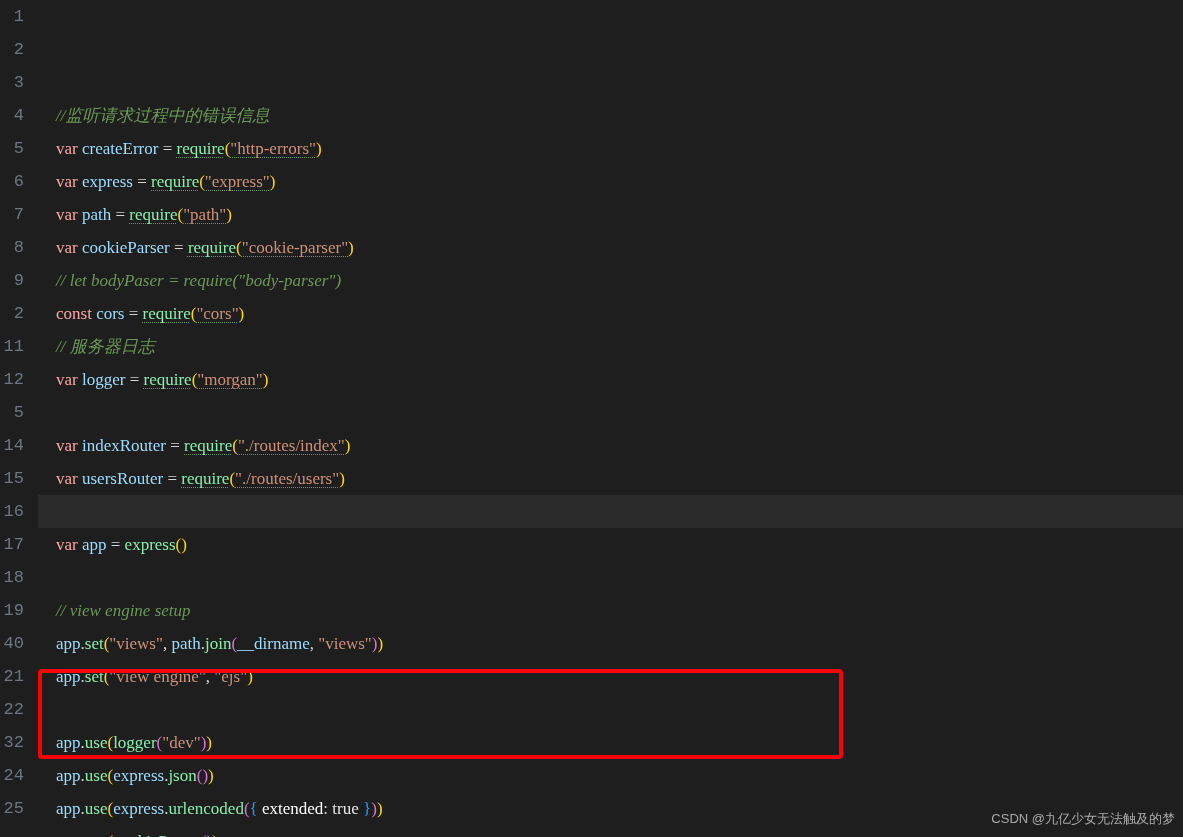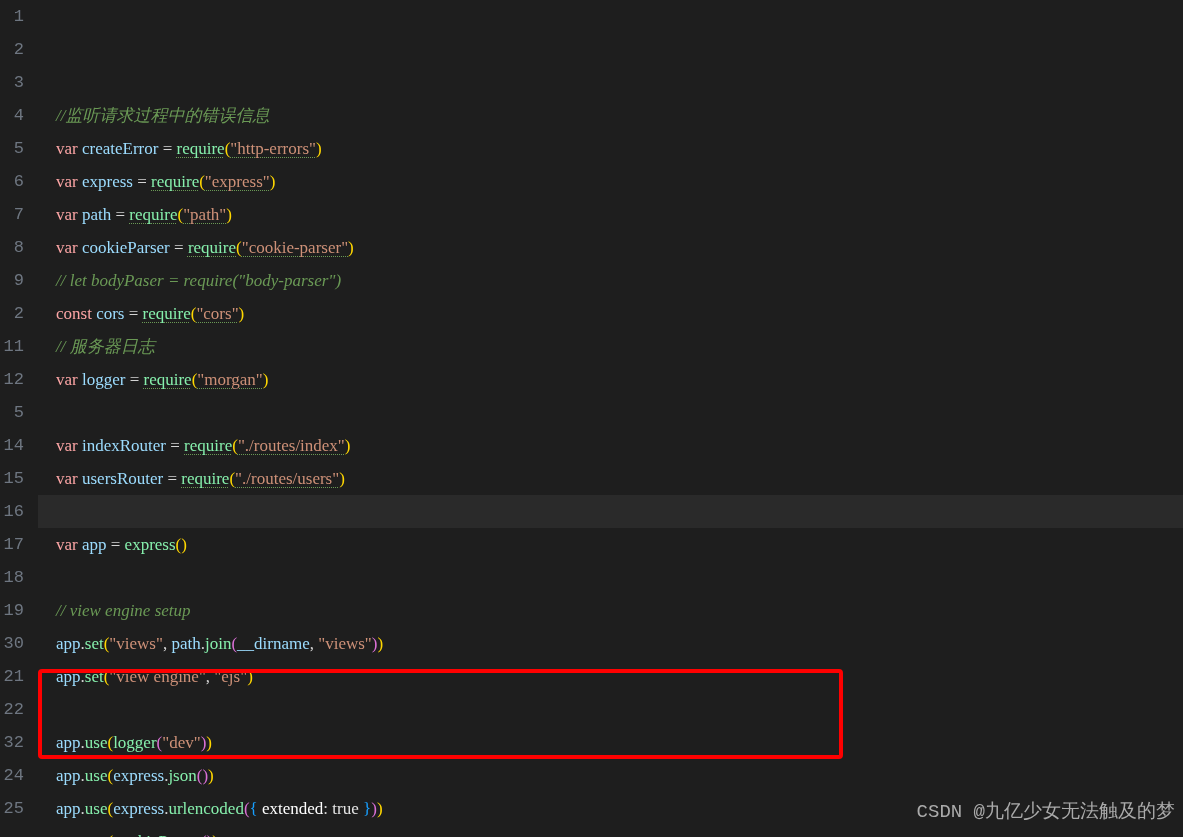--- a/index.html
+++ b/index.html
@@ -57,22 +57,22 @@
       position: absolute;
       border: 4px solid #ff0000;
       border-radius: 4px;
       pointer-events: none;
     }
     .watermark {
       position: absolute;
       bottom: 6px;
       right: 8px;
       color: #aaa;
-      font-size: 19px;
-      font-family: Liberation Mono, monospace;
+      font-size: 13px;
+      font-family: Liberation Sans, sans-serif;
       text-align: center;
     }
   </style>
 </head>
 <body>
 
 <div class="editor">
   <div class="gutter">
       <div class="ln">1</div>
       <div class="ln">2</div>
@@ -86,21 +86,21 @@
       <div class="ln">2</div>
       <div class="ln">11</div>
       <div class="ln">12</div>
       <div class="ln">5</div>
       <div class="ln">14</div>
       <div class="ln">15</div>
       <div class="ln">16</div>
       <div class="ln">17</div>
       <div class="ln">18</div>
       <div class="ln">19</div>
-      <div class="ln">30</div>
+      <div class="ln">40</div>
       <div class="ln">21</div>
       <div class="ln">22</div>
       <div class="ln">32</div>
       <div class="ln">24</div>
       <div class="ln">25</div>
     </div>
   <div class="code" style="position: relative;">
     <div class="highlight-box" style="top: 669px; left: 0px; width: 805px; height: 90px;"></div>
   <div class="line"><span class="tok-comment">//监听请求过程中的错误信息</span></div><div class="line"><span class="tok-kw">var </span><span class="tok-var">createError</span><span class="tok-punc"> = </span><span class="tok-fn underline">require</span><span class="tok-paren1">(</span><span class="tok-str underline">"http-errors"</span><span class="tok-paren1">)</span></div><div class="line"><span class="tok-kw">var </span><span class="tok-var">express</span><span class="tok-punc"> = </span><span class="tok-fn underline">require</span><span class="tok-paren1">(</span><span class="tok-str underline">"express"</span><span class="tok-paren1">)</span></div><div class="line"><span class="tok-kw">var </span><span class="tok-var">path</span><span class="tok-punc"> = </span><span class="tok-fn underline">require</span><span class="tok-paren1">(</span><span class="tok-str underline">"path"</span><span class="tok-paren1">)</span></div><div class="line"><span class="tok-kw">var </span><span class="tok-var">cookieParser</span><span class="tok-punc"> = </span><span class="tok-fn underline">require</span><span class="tok-paren1">(</span><span class="tok-str underline">"cookie-parser"</span><span class="tok-paren1">)</span></div><div class="line"><span class="tok-comment">// let bodyPaser = require("body-parser")</span></div><div class="line"><span class="tok-kw">const </span><span class="tok-var">cors</span><span class="tok-punc"> = </span><span class="tok-fn underline">require</span><span class="tok-paren1">(</span><span class="tok-str underline">"cors"</span><span class="tok-paren1">)</span></div><div class="line"><span class="tok-comment">// 服务器日志</span></div><div class="line"><span class="tok-kw">var </span><span class="tok-var">logger</span><span class="tok-punc"> = </span><span class="tok-fn underline">require</span><span class="tok-paren1">(</span><span class="tok-str underline">"morgan"</span><span class="tok-paren1">)</span></div><div class="line"></div><div class="line"><span class="tok-kw">var </span><span class="tok-var">indexRouter</span><span class="tok-punc"> = </span><span class="tok-fn underline">require</span><span class="tok-paren1">(</span><span class="tok-str underline">"./routes/index"</span><span class="tok-paren1">)</span></div><div class="line"><span class="tok-kw">var </span><span class="tok-var">usersRouter</span><span class="tok-punc"> = </span><span class="tok-fn underline">require</span><span class="tok-paren1">(</span><span class="tok-str underline">"./routes/users"</span><span class="tok-paren1">)</span></div><div class="line current"></div><div class="line"><span class="tok-kw">var </span><span class="tok-var">app</span><span class="tok-punc"> = </span><span class="tok-fn">express</span><span class="tok-paren1">(</span><span class="tok-paren1">)</span></div><div class="line"></div><div class="line"><span class="tok-comment">// view engine setup</span></div><div class="line"><span class="tok-var">app</span><span class="tok-punc">.</span><span class="tok-fn">set</span><span class="tok-paren1">(</span><span class="tok-str">"views"</span><span class="tok-punc">, </span><span class="tok-var">path</span><span class="tok-punc">.</span><span class="tok-fn">join</span><span class="tok-paren2">(</span><span class="tok-var">__dirname</span><span class="tok-punc">, </span><span class="tok-str">"views"</span><span class="tok-paren2">)</span><span class="tok-paren1">)</span></div><div class="line"><span class="tok-var">app</span><span class="tok-punc">.</span><span class="tok-fn">set</span><span class="tok-paren1">(</span><span class="tok-str">"view engine"</span><span class="tok-punc">, </span><span class="tok-str">"ejs"</span><span class="tok-paren1">)</span></div><div class="line"></div><div class="line"><span class="tok-var">app</span><span class="tok-punc">.</span><span class="tok-fn">use</span><span class="tok-paren1">(</span><span class="tok-fn">logger</span><span class="tok-paren2">(</span><span class="tok-str">"dev"</span><span class="tok-paren2">)</span><span class="tok-paren1">)</span></div><div class="line"><span class="tok-var">app</span><span class="tok-punc">.</span><span class="tok-fn">use</span><span class="tok-paren1">(</span><span class="tok-var">express</span><span class="tok-punc">.</span><span class="tok-fn">json</span><span class="tok-paren2">(</span><span class="tok-paren2">)</span><span class="tok-paren1">)</span></div><div class="line"><span class="tok-var">app</span><span class="tok-punc">.</span><span class="tok-fn">use</span><span class="tok-paren1">(</span><span class="tok-var">express</span><span class="tok-punc">.</span><span class="tok-fn">urlencoded</span><span class="tok-paren2">(</span><span class="tok-paren3">{ </span><span class="tok-prop">extended</span><span class="tok-punc">: </span><span class="tok-const">true</span><span class="tok-paren3"> }</span><span class="tok-paren2">)</span><span class="tok-paren1">)</span></div><div class="line"><span class="tok-var">app</span><span class="tok-punc">.</span><span class="tok-fn">use</span><span class="tok-paren1">(</span><span class="tok-fn">cookieParser</span><span class="tok-paren2">(</span><span class="tok-paren2">)</span><span class="tok-paren1">)</span></div></div>
 </div>

